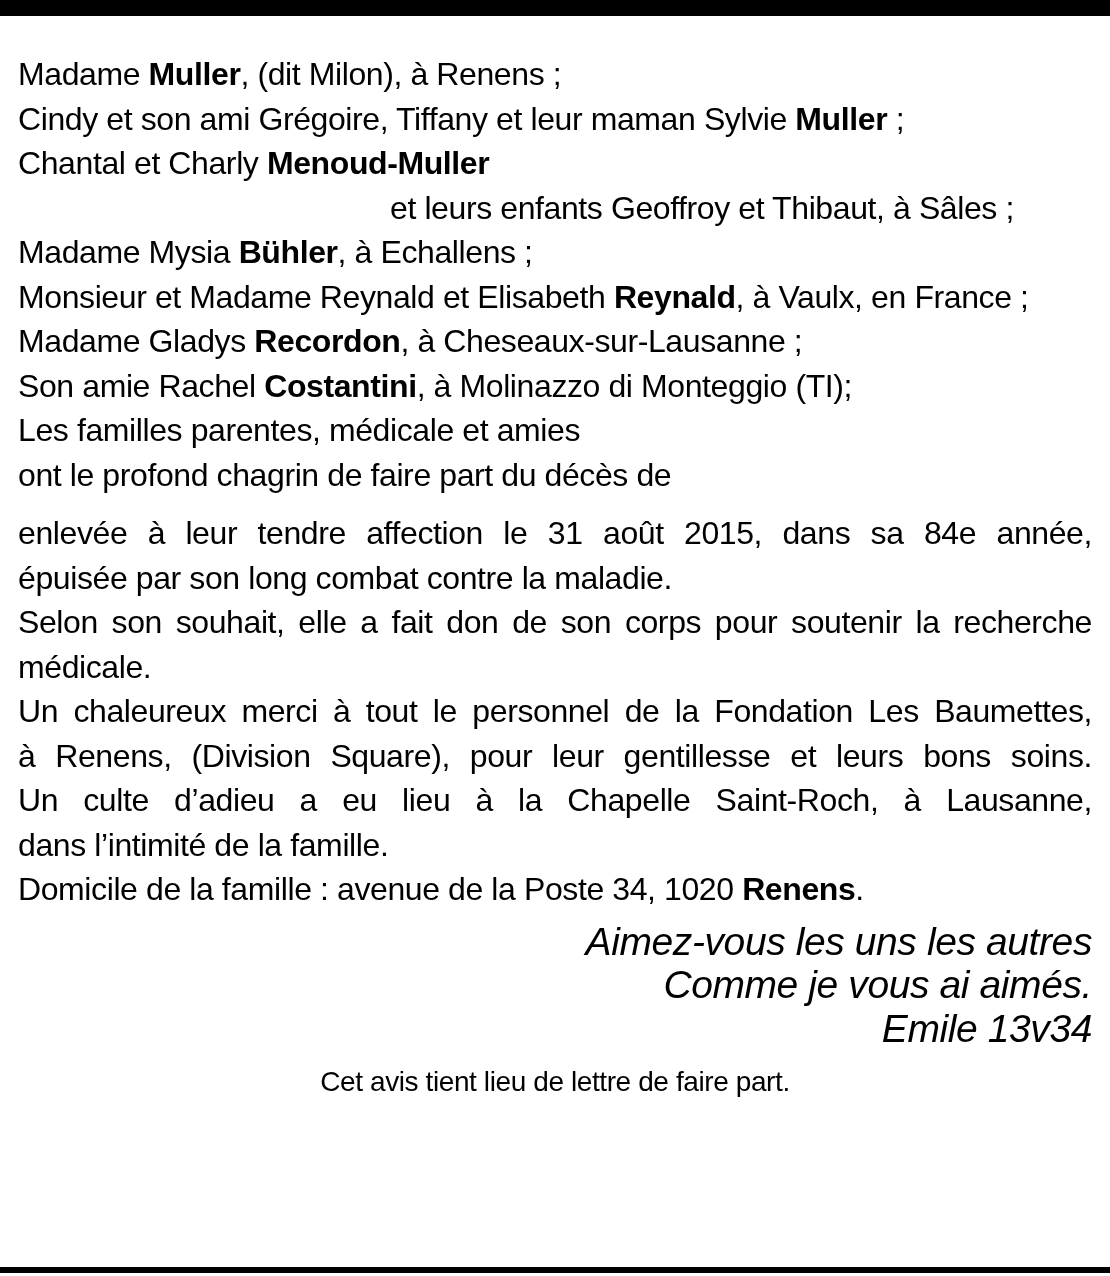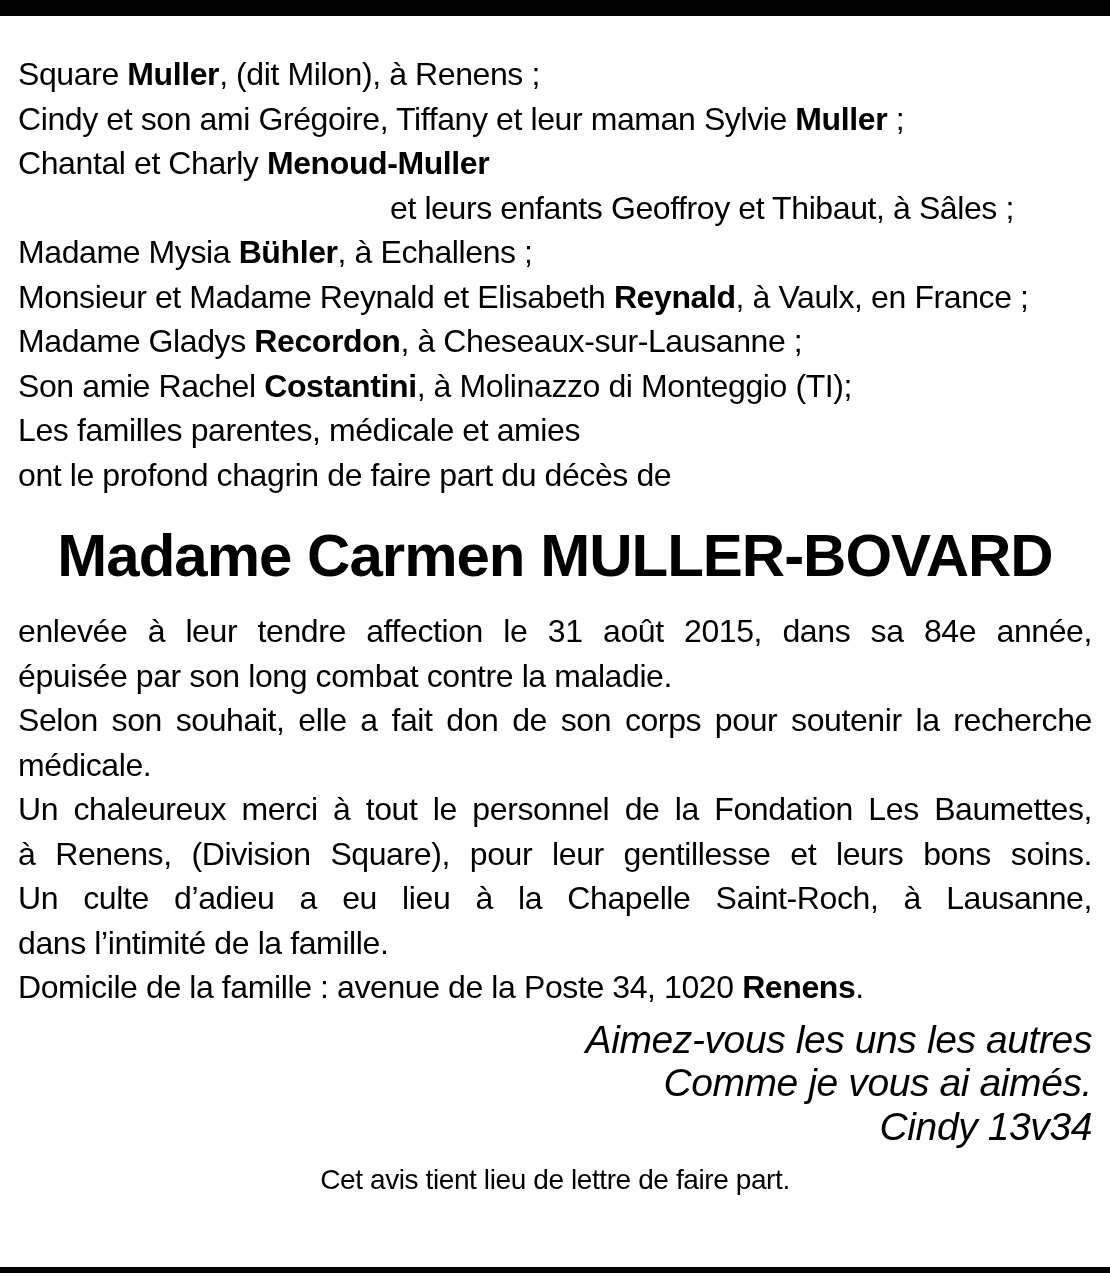--- a/index.html
+++ b/index.html
@@ -72,48 +72,47 @@
     white-space: nowrap;
   }
 </style>
 </head>
 <body>
 
 <div class="page">
   <div class="rule top"></div>
   <div class="content">
     <div class="family-section">
-        <div class="line"><span>Square </span><span class="b">Muller</span><span>, (dit Milon), à Renens ;</span></div>
+        <div class="line"><span>Madame </span><span class="b">Muller</span><span>, (dit Milon), à Renens ;</span></div>
         <div class="line"><span>Cindy et son ami Grégoire, Tiffany et leur maman Sylvie </span><span class="b">Muller</span><span> ;</span></div>
         <div class="line"><span>Chantal et Charly </span><span class="b">Menoud-Muller</span></div>
         <div class="line indent"><span>et leurs enfants Geoffroy et Thibaut, à Sâles ;</span></div>
         <div class="line"><span>Madame Mysia </span><span class="b">Bühler</span><span>, à Echallens ;</span></div>
         <div class="line"><span>Monsieur et Madame Reynald et Elisabeth </span><span class="b">Reynald</span><span>, à Vaulx, en France ;</span></div>
         <div class="line"><span>Madame Gladys </span><span class="b">Recordon</span><span>, à Cheseaux-sur-Lausanne ;</span></div>
         <div class="line"><span>Son amie Rachel </span><span class="b">Costantini</span><span>, à Molinazzo di Monteggio (TI);</span></div>
         <div class="line"><span>Les familles parentes, médicale et amies</span></div>
         <div class="line"><span>ont le profond chagrin de faire part du décès de</span></div>
       </div>
 
-    <h1 class="heading">Madame Carmen MULLER-BOVARD</h1>
 
     <div class="body-section">
         <div class="line justify"><span>enlevée à leur tendre affection le 31 août 2015, dans sa 84e année,</span></div>
         <div class="line"><span>épuisée par son long combat contre la maladie.</span></div>
         <div class="line justify"><span>Selon son souhait, elle a fait don de son corps pour soutenir la recherche</span></div>
         <div class="line"><span>médicale.</span></div>
         <div class="line justify"><span>Un chaleureux merci à tout le personnel de la Fondation Les Baumettes,</span></div>
         <div class="line justify"><span>à Renens, (Division Square), pour leur gentillesse et leurs bons soins.</span></div>
         <div class="line justify"><span>Un culte d’adieu a eu lieu à la Chapelle Saint-Roch, à Lausanne,</span></div>
         <div class="line"><span>dans l’intimité de la famille.</span></div>
         <div class="line"><span>Domicile de la famille : avenue de la Poste 34, 1020 </span><span class="b">Renens</span><span>.</span></div>
       </div>
 
     <div class="quote-section">
         <div class="line"><span>Aimez-vous les uns les autres</span></div>
         <div class="line"><span>Comme je vous ai aimés.</span></div>
-        <div class="line"><span>Cindy 13v34</span></div>
+        <div class="line"><span>Emile 13v34</span></div>
       </div>
 
     <div class="closing">Cet avis tient lieu de lettre de faire part.</div>
   </div>
   <div class="rule bottom"></div>
 </div>
 
 </body></html>

